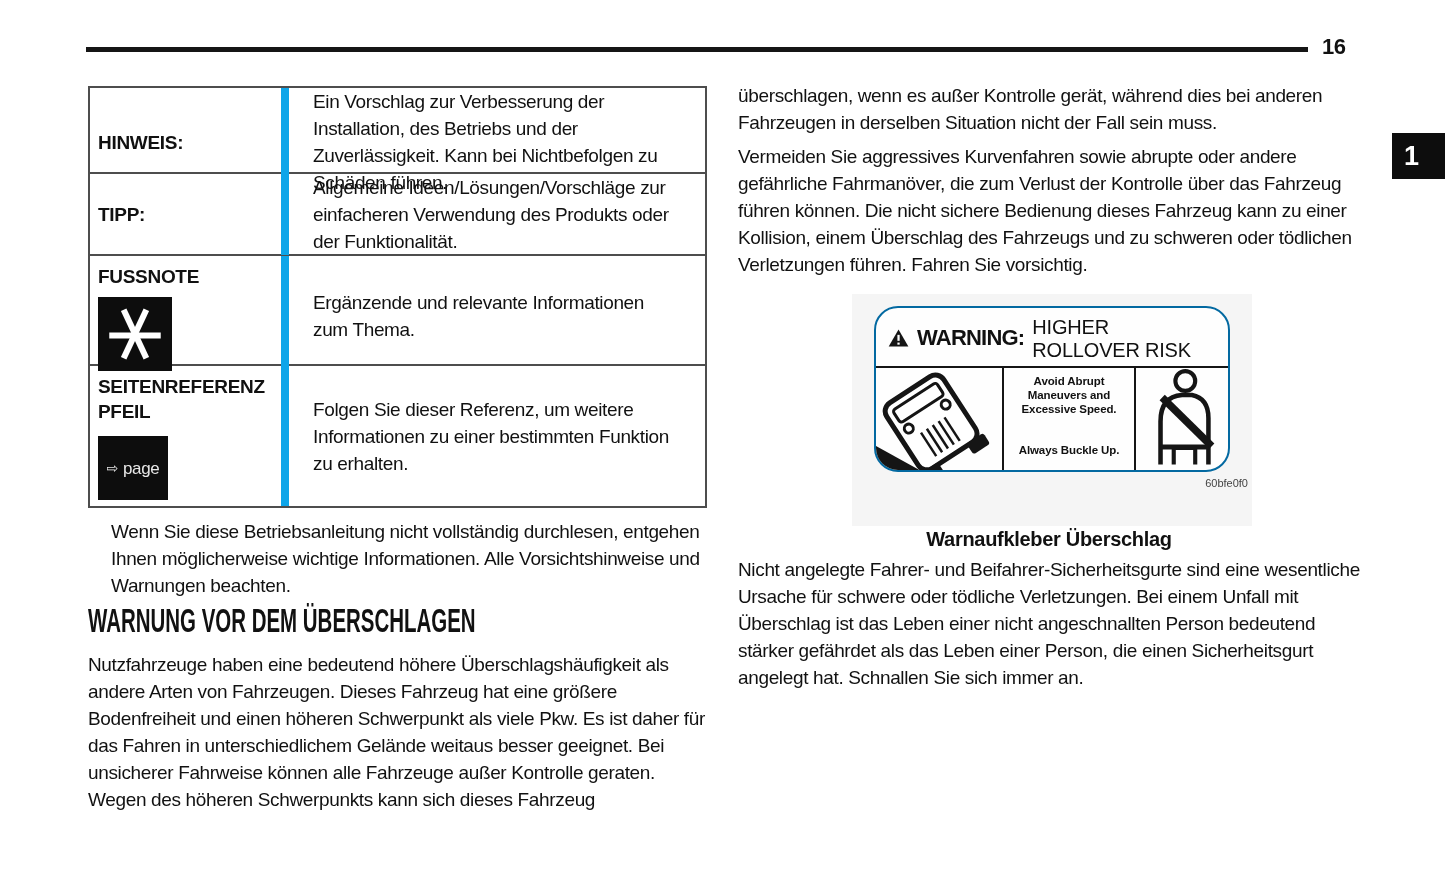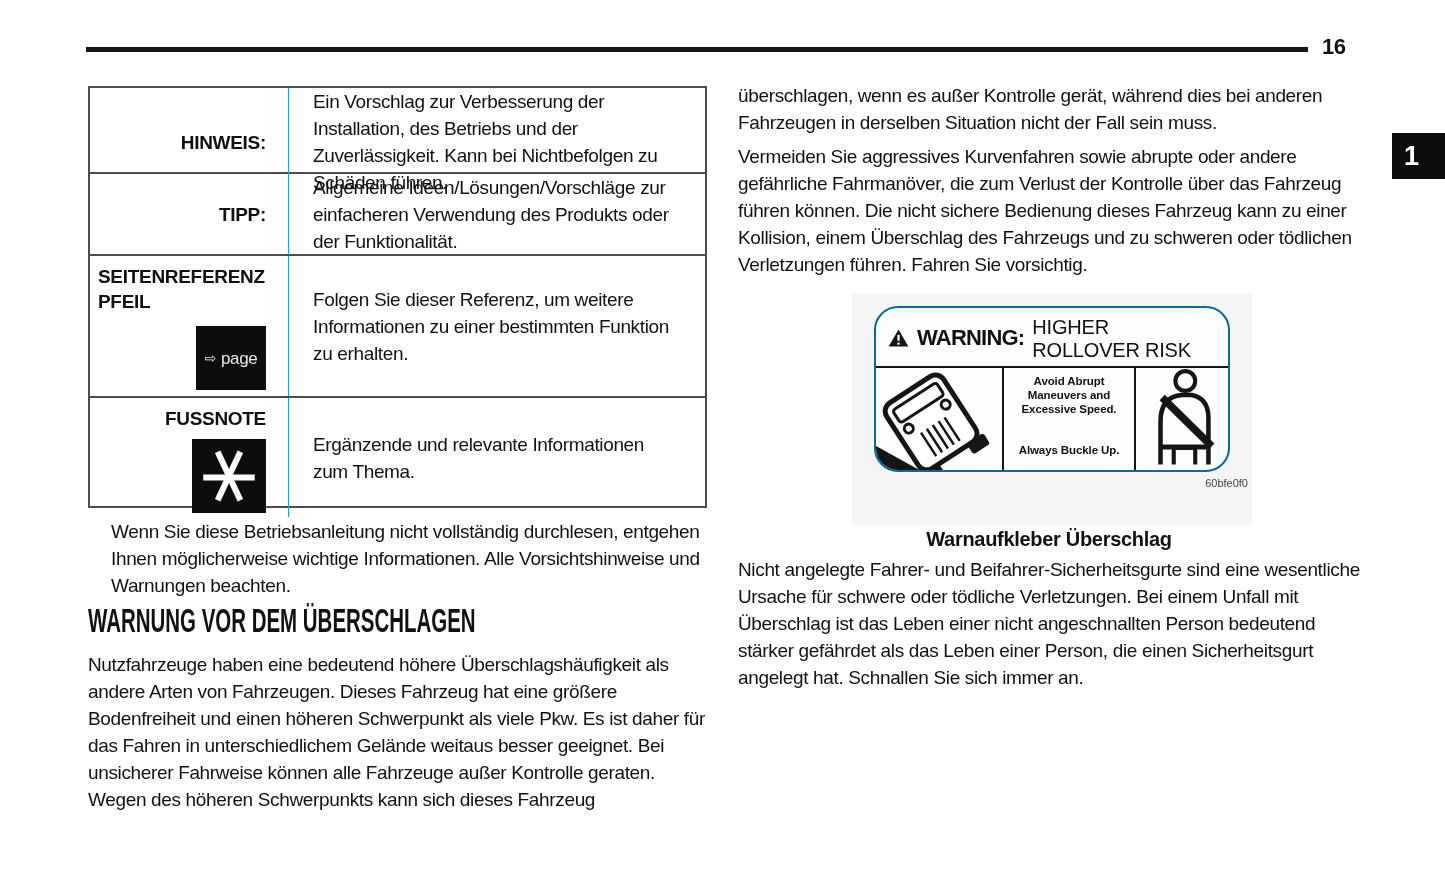--- a/index.html
+++ b/index.html
@@ -18,25 +18,24 @@
     font-size:27px; font-weight:bold; padding-left:12px; box-sizing:border-box;
   }
 
   
   .legend-table { position:absolute; left:88px; top:86px; width:619px; border:2px solid #4d4d4d; box-sizing:border-box; background:#fff; }
   .lt-row { display:grid; grid-template-columns:199px 1fr; box-sizing:border-box; }
   .lt-row + .lt-row { border-top:2px solid #4d4d4d; }
   .lt-row.r1 { height:84px; } .lt-row.r2 { height:82px; }
   .lt-row.r3 { height:142px; } .lt-row.r4 { height:110px; }
   .lt-term {
-    border-right:1px solid #0ea5e9; padding:4px 22px 4px 8px;
+    border-right:8px solid #0ea5e9; padding:4px 6px 4px 8px;
     font-weight:bold; font-size:19px; letter-spacing:-0.3px; line-height:25px;
     word-break:break-all; display:flex; flex-direction:column; justify-content:center;
     box-sizing:border-box;
-    align-items:flex-end;
   }
   .lt-row.iconrow .lt-term { justify-content:flex-start; padding-top:8px; }
   .lt-def {
     padding:0 24px; font-size:19px; letter-spacing:-0.35px; line-height:27px;
     display:flex; align-items:center; box-sizing:border-box;
   }
   .page-ref-icon {
     width:70px; height:64px; background:#0d0d0d; color:#e8e8e8; margin-top:12px;
     display:flex; align-items:center; justify-content:center; gap:5px; font-size:17px; font-weight:normal;
   }
@@ -110,45 +109,45 @@
       </div>
     </div>
     <div class="lt-row r2">
       <div class="lt-term">
         <span>TIPP:</span>
       </div>
       <div class="lt-def">
         <span>Allgemeine Ideen/Lösungen/Vorschläge zur einfacheren Verwendung des Produkts oder der Funktionalität.</span>
       </div>
     </div>
-    <div class="lt-row r3 iconrow">
-      <div class="lt-term">
-        <span>SEITENREFERENZPFEIL</span>
-        <span class="page-ref-icon">
-          <span class="arrow">⇨</span>
-          <span>page</span>
-        </span>
-      </div>
-      <div class="lt-def">
-        <span>Folgen Sie dieser Referenz, um weitere Informationen zu einer bestimmten Funktion zu erhalten.</span>
-      </div>
-    </div>
     <div class="lt-row r4 iconrow">
       <div class="lt-term">
         <span>FUSSNOTE</span>
         <span class="footnote-icon">
           <svg width="56" height="56" viewBox="0 0 74 74">
             <line x1="22" y1="5" x2="52" y2="69" stroke="#fff" stroke-width="8"></line>
             <line x1="52" y1="5" x2="22" y2="69" stroke="#fff" stroke-width="8"></line>
             <line x1="3" y1="39" x2="71" y2="39" stroke="#fff" stroke-width="8"></line>
           </svg>
         </span>
       </div>
       <div class="lt-def">
         <span>Ergänzende und relevante Informationen zum Thema.</span>
+      </div>
+    </div>
+    <div class="lt-row r3 iconrow">
+      <div class="lt-term">
+        <span>SEITENREFERENZPFEIL</span>
+        <span class="page-ref-icon">
+          <span class="arrow">⇨</span>
+          <span>page</span>
+        </span>
+      </div>
+      <div class="lt-def">
+        <span>Folgen Sie dieser Referenz, um weitere Informationen zu einer bestimmten Funktion zu erhalten.</span>
       </div>
     </div>
   </div>
 
   <p class="coltext intro">Wenn Sie diese Betriebsanleitung nicht vollständig durchlesen, entgehen Ihnen möglicherweise wichtige Informationen. Alle Vorsichtshinweise und Warnungen beachten.</p>
   <h1 class="heading">WARNUNG VOR DEM ÜBERSCHLAGEN</h1>
   <p class="coltext body-left">Nutzfahrzeuge haben eine bedeutend höhere Überschlagshäufigkeit als andere Arten von Fahrzeugen. Dieses Fahrzeug hat eine größere Bodenfreiheit und einen höheren Schwerpunkt als viele Pkw. Es ist daher für das Fahren in unterschiedlichem Gelände weitaus besser geeignet. Bei unsicherer Fahrweise können alle Fahrzeuge außer Kontrolle geraten. Wegen des höheren Schwerpunkts kann sich dieses Fahrzeug</p>
 
   <p class="coltext rc p1">überschlagen, wenn es außer Kontrolle gerät, während dies bei anderen Fahrzeugen in derselben Situation nicht der Fall sein muss.</p>
   <p class="coltext rc p2">Vermeiden Sie aggressives Kurvenfahren sowie abrupte oder andere gefährliche Fahrmanöver, die zum Verlust der Kontrolle über das Fahrzeug führen können. Die nicht sichere Bedienung dieses Fahrzeug kann zu einer Kollision, einem Überschlag des Fahrzeugs und zu schweren oder tödlichen Verletzungen führen. Fahren Sie vorsichtig.</p>

